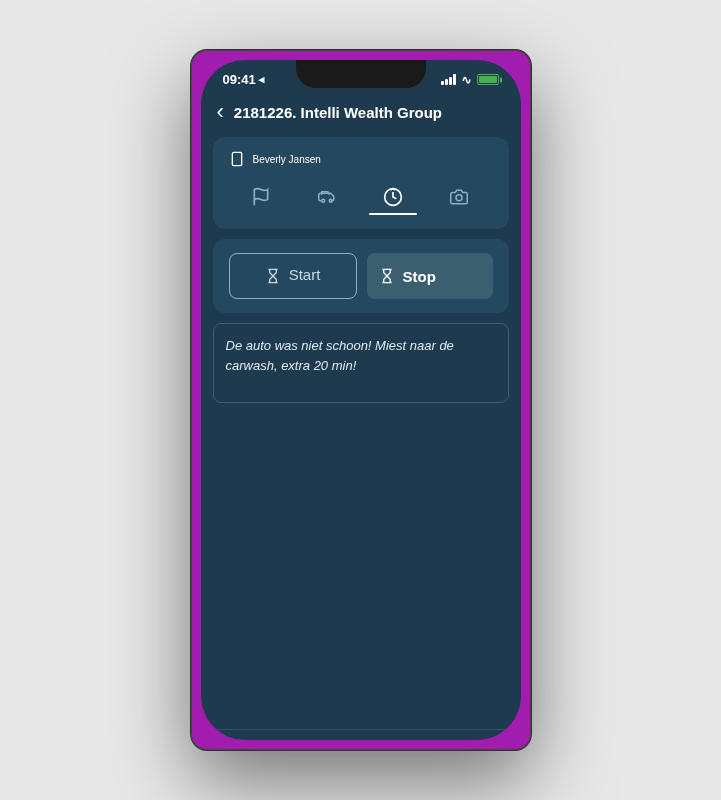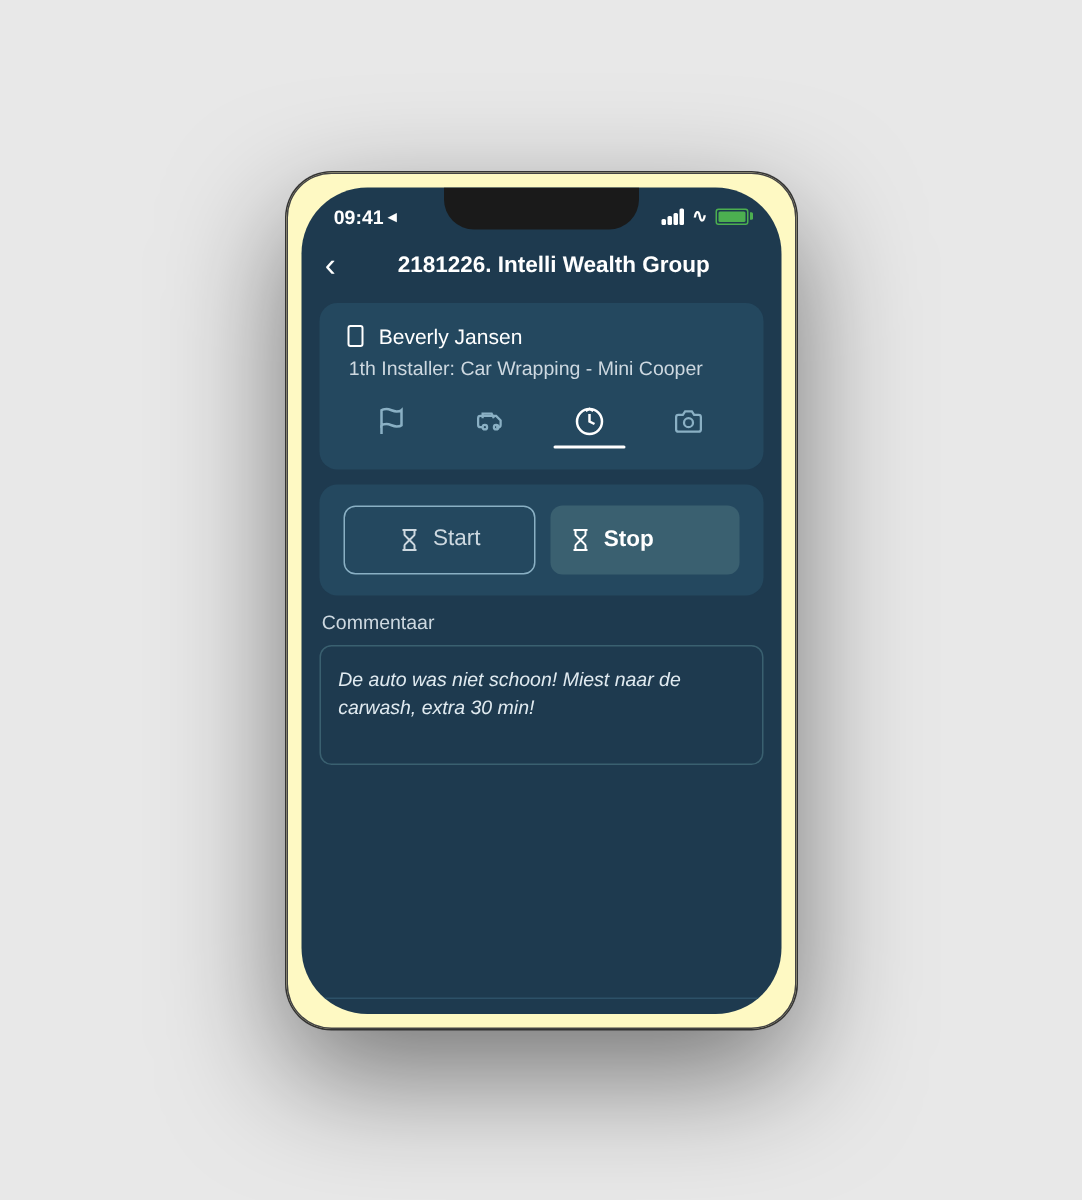--- a/index.html
+++ b/index.html
@@ -7,23 +7,23 @@
       background: #e8e8e8;
       display: flex;
       justify-content: center;
       align-items: center;
       min-height: 100vh;
       font-family: -apple-system, BlinkMacSystemFont, 'Helvetica Neue', Arial, sans-serif;
     }
 
     .phone-outer {
       width: 340px;
-      height: 571px;
-      background: #fef9c3;
-      border-radius: 30px;
+      height: 700px;
+      background: #a21caf;
+      border-radius: 16px;
       padding: 10px;
       box-shadow:
         0 0 0 1px #333,
         0 30px 80px rgba(0,0,0,0.5),
         inset 0 0 0 1px #444;
       position: relative;
     }
 
     .phone-inner {
       width: 100%;
@@ -118,21 +118,20 @@
       font-size: 22px;
       color: white;
       margin-right: 10px;
       cursor: pointer;
       font-weight: 300;
     }
 
     .header-title {
       font-size: 15px;
       color: white;
-      text-align: center;
       flex: 1;
     }
 
     .header-title span {
       font-weight: 700;
     }
 
     
     .content {
       flex: 1;
@@ -148,21 +147,21 @@
       border-radius: 12px;
       padding: 14px 16px;
       margin-bottom: 10px;
     }
 
     .customer-name {
       display: flex;
       align-items: center;
       gap: 8px;
       color: white;
-      font-size: 14px;
+      font-size: 10px;
       font-weight: 500;
       margin-bottom: 6px;
     }
 
     .customer-name svg {
       flex-shrink: 0;
     }
 
     .installer-text {
       color: #cdd8e0;
@@ -351,21 +350,20 @@
     <div class="content">
 
       <div class="card">
         <div class="customer-name">
           <svg width="16" height="16" viewBox="0 0 24 24" fill="none" stroke="white" stroke-width="2">
             <rect x="5" y="2" width="14" height="20" rx="2" ry="2"></rect>
             <line x1="12" y1="18" x2="12" y2="18"></line>
           </svg>
           <span>Beverly Jansen</span>
         </div>
-        <div class="installer-text">1th Installer: Car Wrapping - Mini Cooper</div>
 
         <div class="tabs">
 
           <div class="tab-item">
             <svg width="20" height="20" viewBox="0 0 24 24" fill="none" stroke="#8ab0c4" stroke-width="2">
               <path d="M4 15s1-1 4-1 5 2 8 2 4-1 4-1V3s-1 1-4 1-5-2-8-2-4 1-4 1z"></path>
               <line x1="4" y1="22" x2="4" y2="15"></line>
             </svg>
           </div>
 
@@ -406,22 +404,21 @@
           <button class="btn-stop">
             <svg width="16" height="20" viewBox="0 0 24 24" fill="none" stroke="white" stroke-width="2">
               <path d="M5 22h14M5 2h14M17 22v-4.172a2 2 0 0 0-.586-1.414L12 12l-4.414 4.414A2 2 0 0 0 7 17.828V22M7 2v4.172a2 2 0 0 0 .586 1.414L12 12l4.414-4.414A2 2 0 0 0 17 6.172V2"></path>
             </svg>
             <span>Stop</span>
           </button>
         </div>
       </div>
 
       <div>
-        <div class="comment-label">Commentaar</div>
-        <div class="comment-box">De auto was niet schoon! Miest naar de carwash, extra 30 min!</div>
+        <div class="comment-box">De auto was niet schoon! Miest naar de carwash, extra 20 min!</div>
       </div>
 
     </div>
 
     <div class="divider"></div>
 
 
   </div>
 </div>
 

